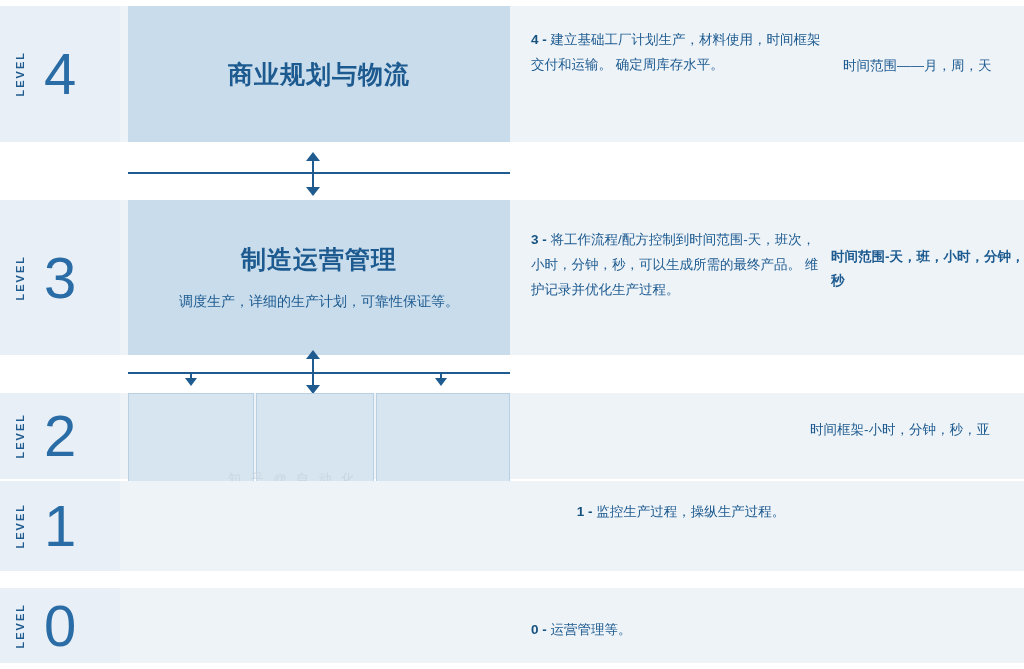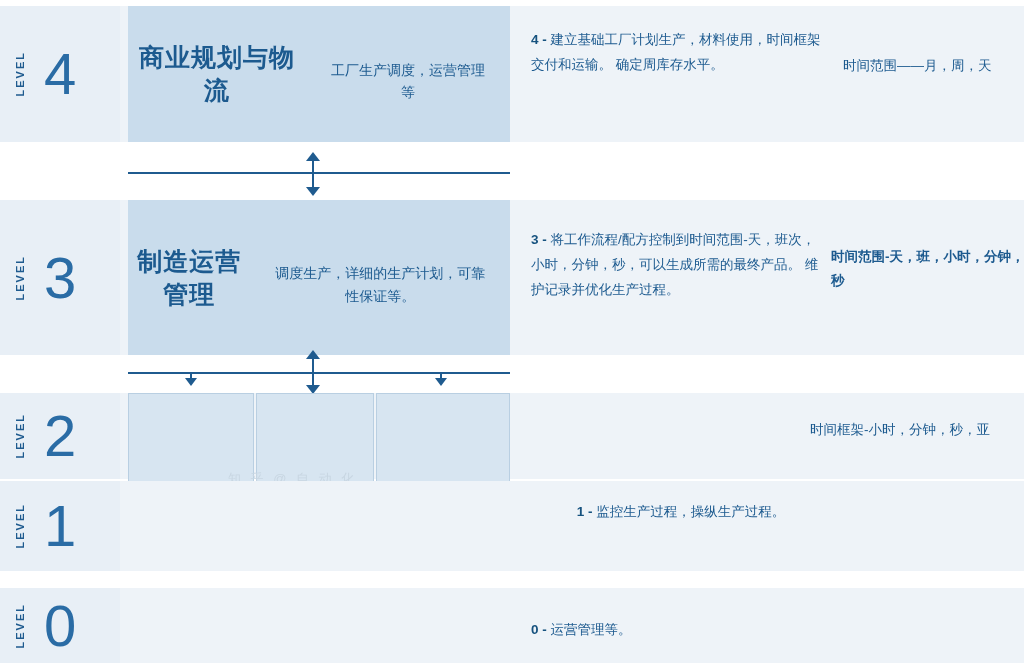--- a/index.html
+++ b/index.html
@@ -52,21 +52,21 @@
     line-height: 1;
   }
 
   .titlebox {
     position: absolute;
     left: 128px;
     width: 382px;
     background: #c9dcec;
     box-sizing: border-box;
     display: flex;
-    flex-direction: row;
+    flex-direction: column;
     align-items: center;
     justify-content: center;
     text-align: center;
   }
   .t-main {
     font-size: 25px;
     font-weight: bold;
     color: #1c5a8f;
     letter-spacing: 1px;
   }
@@ -126,21 +126,21 @@
     position: absolute;
     width: 0; height: 0;
     border-left: 6px solid transparent;
     border-right: 6px solid transparent;
     border-top: 8px solid #1f5b8f;
   }
 
   
   #band3 { left:0; top:200px; width:1024px; height:155px; }
   #lvl3  { top:200px; height:155px; }
-  #title3{ top:200px; height:155px;justify-content:flex-end; }
+  #title3{ top:200px; height:155px; }
 
   
   #band2 { left:0; top:393px; width:1024px; height:86px; }
   #lvl2  { top:393px; height:86px; }
 
   
   .ctrlbox {
     position: absolute;
     top: 393px;
     height: 178px;
@@ -184,21 +184,20 @@
 
 <div class="stage">
 
   <div class="band" id="band4"></div>
   <div class="levelbox" id="lvl4">
     <span class="level-word">LEVEL</span>
     <span class="level-num">4</span>
   </div>
   <div class="titlebox" id="title4">
     <div class="t-main">商业规划与物流</div>
-    <div class="t-sub">工厂生产调度，运营管理等</div>
   </div>
   <div class="descbox" style="left:518px; top:28px; width:290px;">
     <span class="num">4 -</span>
     <span>建立基础工厂计划生产，材料使用，时间框架交付和运输。 确定周库存水平。</span>
   </div>
   <div class="timebox" style="left:843px; top:54px; width:200px;">时间范围——月，周，天</div>
 
   <div class="hline" style="left:128px; top:172px; width:382px;"></div>
   <div class="vline" style="left:312px; top:160px; height:28px;"></div>
   <div class="arrow-up" style="left:306px; top:152px;"></div>

